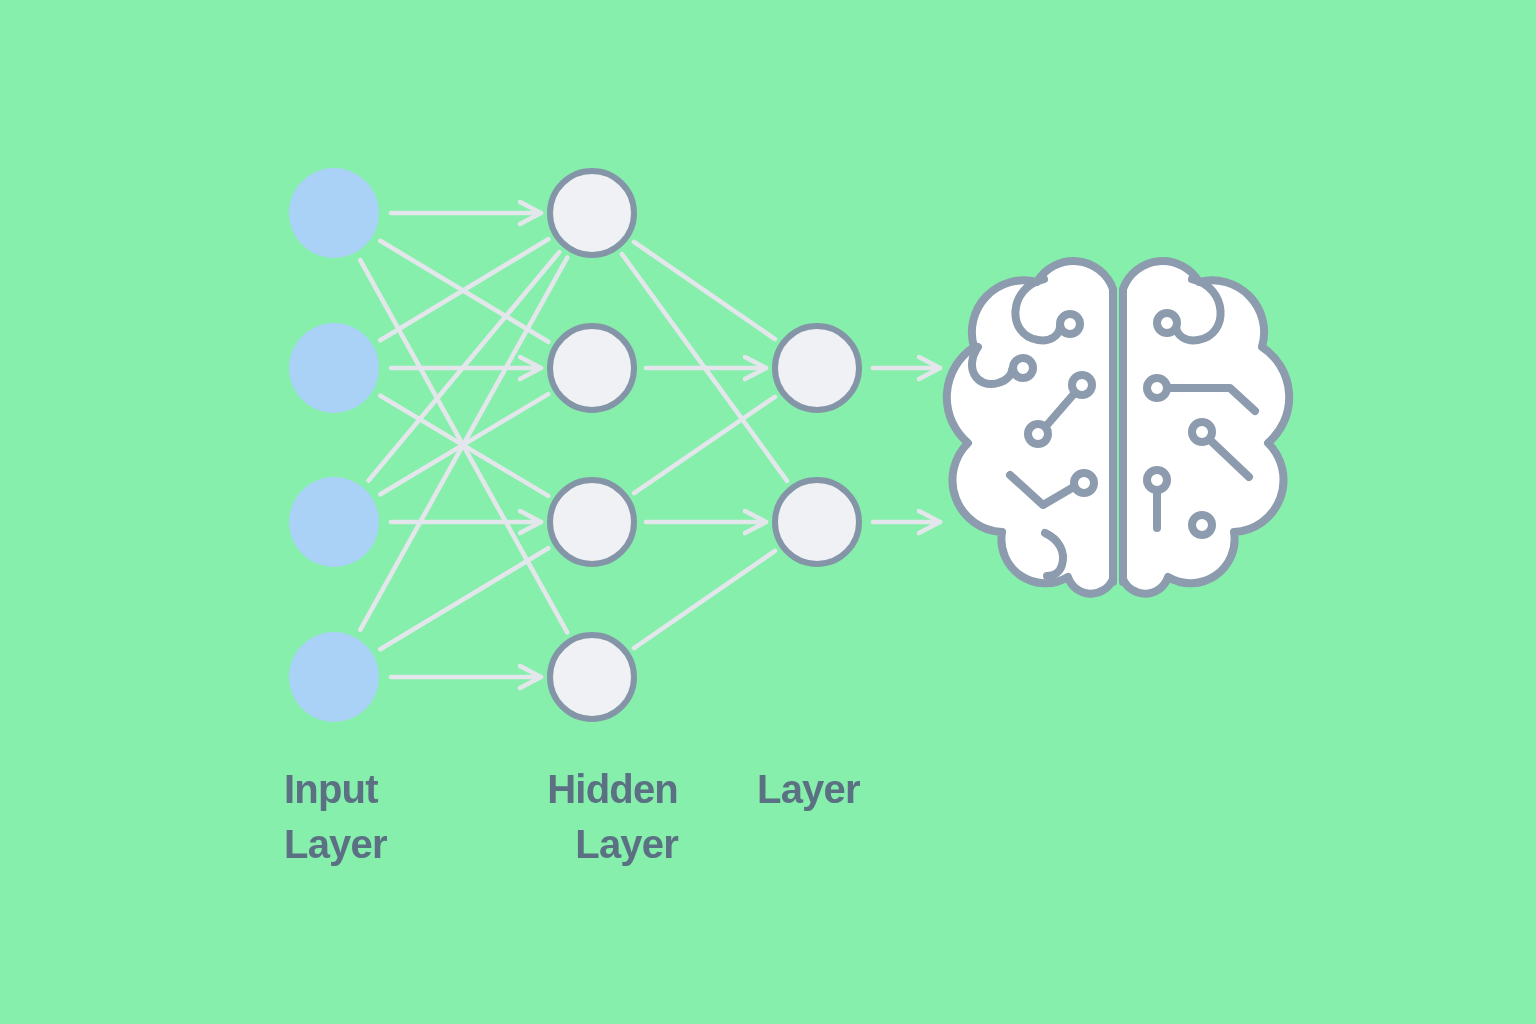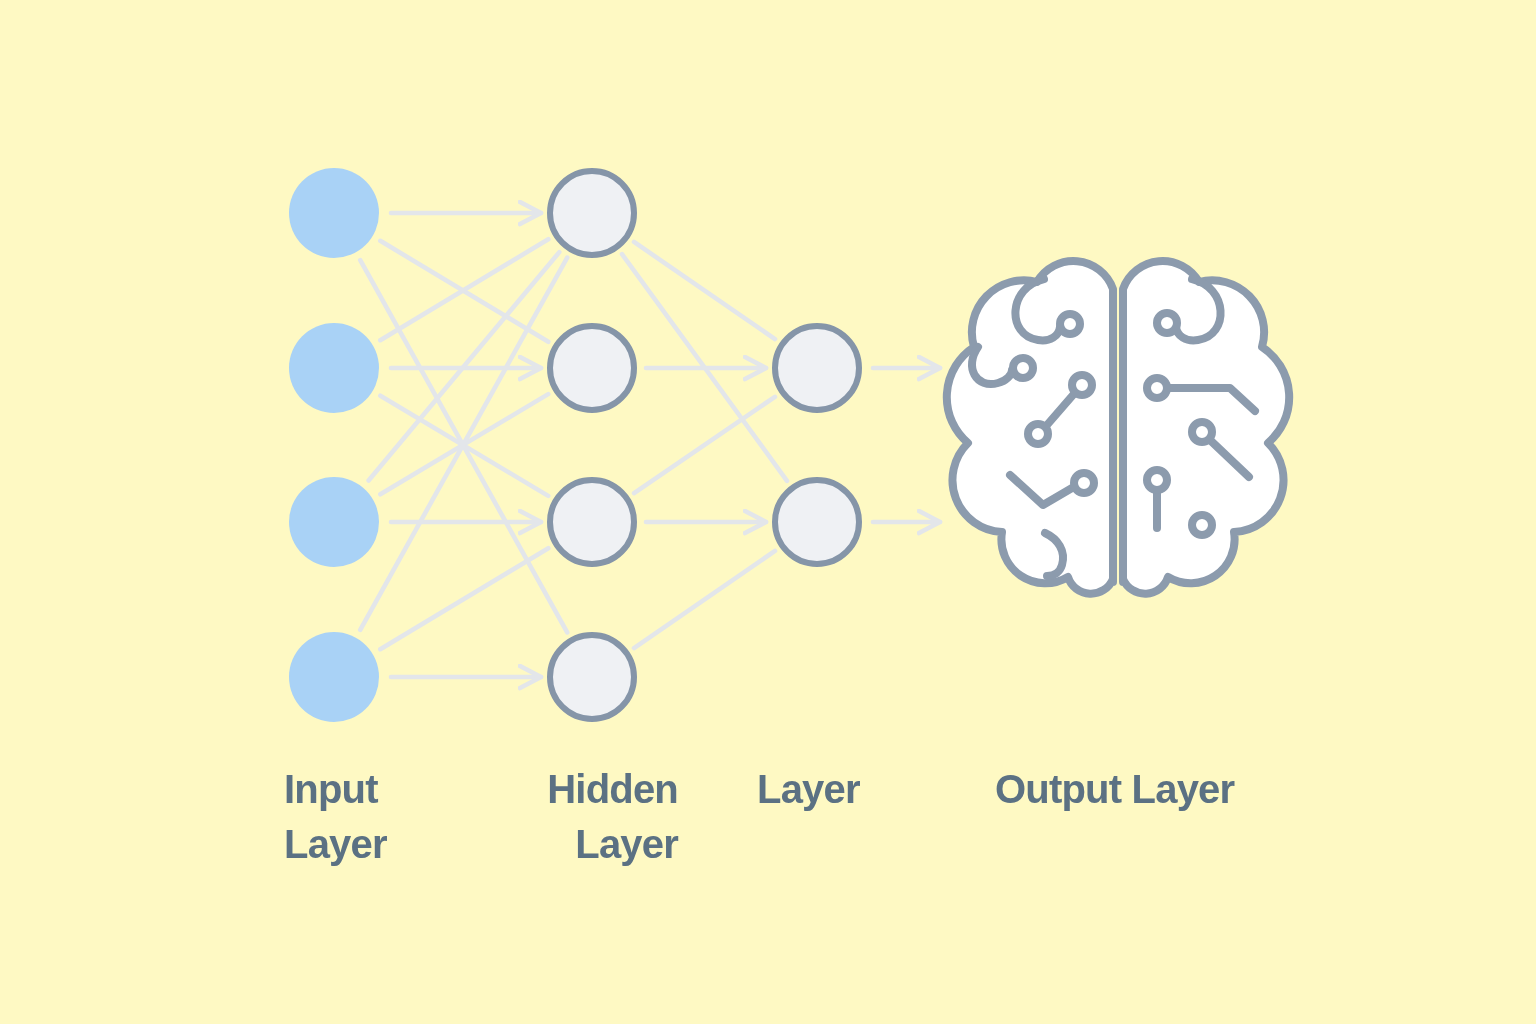--- a/index.html
+++ b/index.html
@@ -23,21 +23,21 @@
     color:#5b7183;
   }
   #lbl-input{left:284px;}
   #lbl-hidden{left:518px;width:160px;text-align:right;}
   #lbl-layer{left:757px;}
   #lbl-output{left:995px;}
 </style>
 </head>
 <body>
 
-<div class="canvas" style="background: #fef9c3;">
+<div class="canvas" style="background: #86efac;">
 
   <svg id="net-svg" viewBox="0 0 1536 1024">
       <defs>
         <marker id="arrowhead" markerUnits="userSpaceOnUse" markerWidth="28" markerHeight="28" refX="23" refY="13" orient="auto">
           <path d="M2,2 L23,13 L2,24" fill="none" stroke="#e3e6ea" stroke-width="4.6" stroke-linecap="round" stroke-linejoin="round"></path>
         </marker>
       </defs>
       <line x1="391" y1="213" x2="541" y2="213" stroke="#e3e6ea" stroke-width="4.6" stroke-linecap="round" marker-end="url(#arrowhead)"></line>
       <line x1="380.28877983549813" y1="240.80915067636516" x2="548.2828190442517" y2="341.73580213898845" stroke="#e3e6ea" stroke-width="4.6" stroke-linecap="round"></line>
       <line x1="360.2419885697645" y1="260.19489417197957" x2="567.2158996841113" y2="632.4270443931305" stroke="#e3e6ea" stroke-width="4.6" stroke-linecap="round"></line>
@@ -111,15 +111,14 @@
       <circle cx="209" cy="233" r="10" fill="#ffffff"></circle>
       <circle cx="254" cy="278" r="10" fill="#ffffff"></circle>
     </g>
   </svg>
 
   <div class="layer-label" id="lbl-input" style="color: rgb(91, 113, 131);">Input
 Layer</div>
   <div class="layer-label" id="lbl-hidden" style="color: rgb(91, 113, 131);">Hidden
 Layer</div>
   <div class="layer-label" id="lbl-layer" style="color: rgb(91, 113, 131);">Layer</div>
-  <div class="layer-label" id="lbl-output" style="color: rgb(91, 113, 131);">Output Layer</div>
 
 </div>
 
 </body></html>

